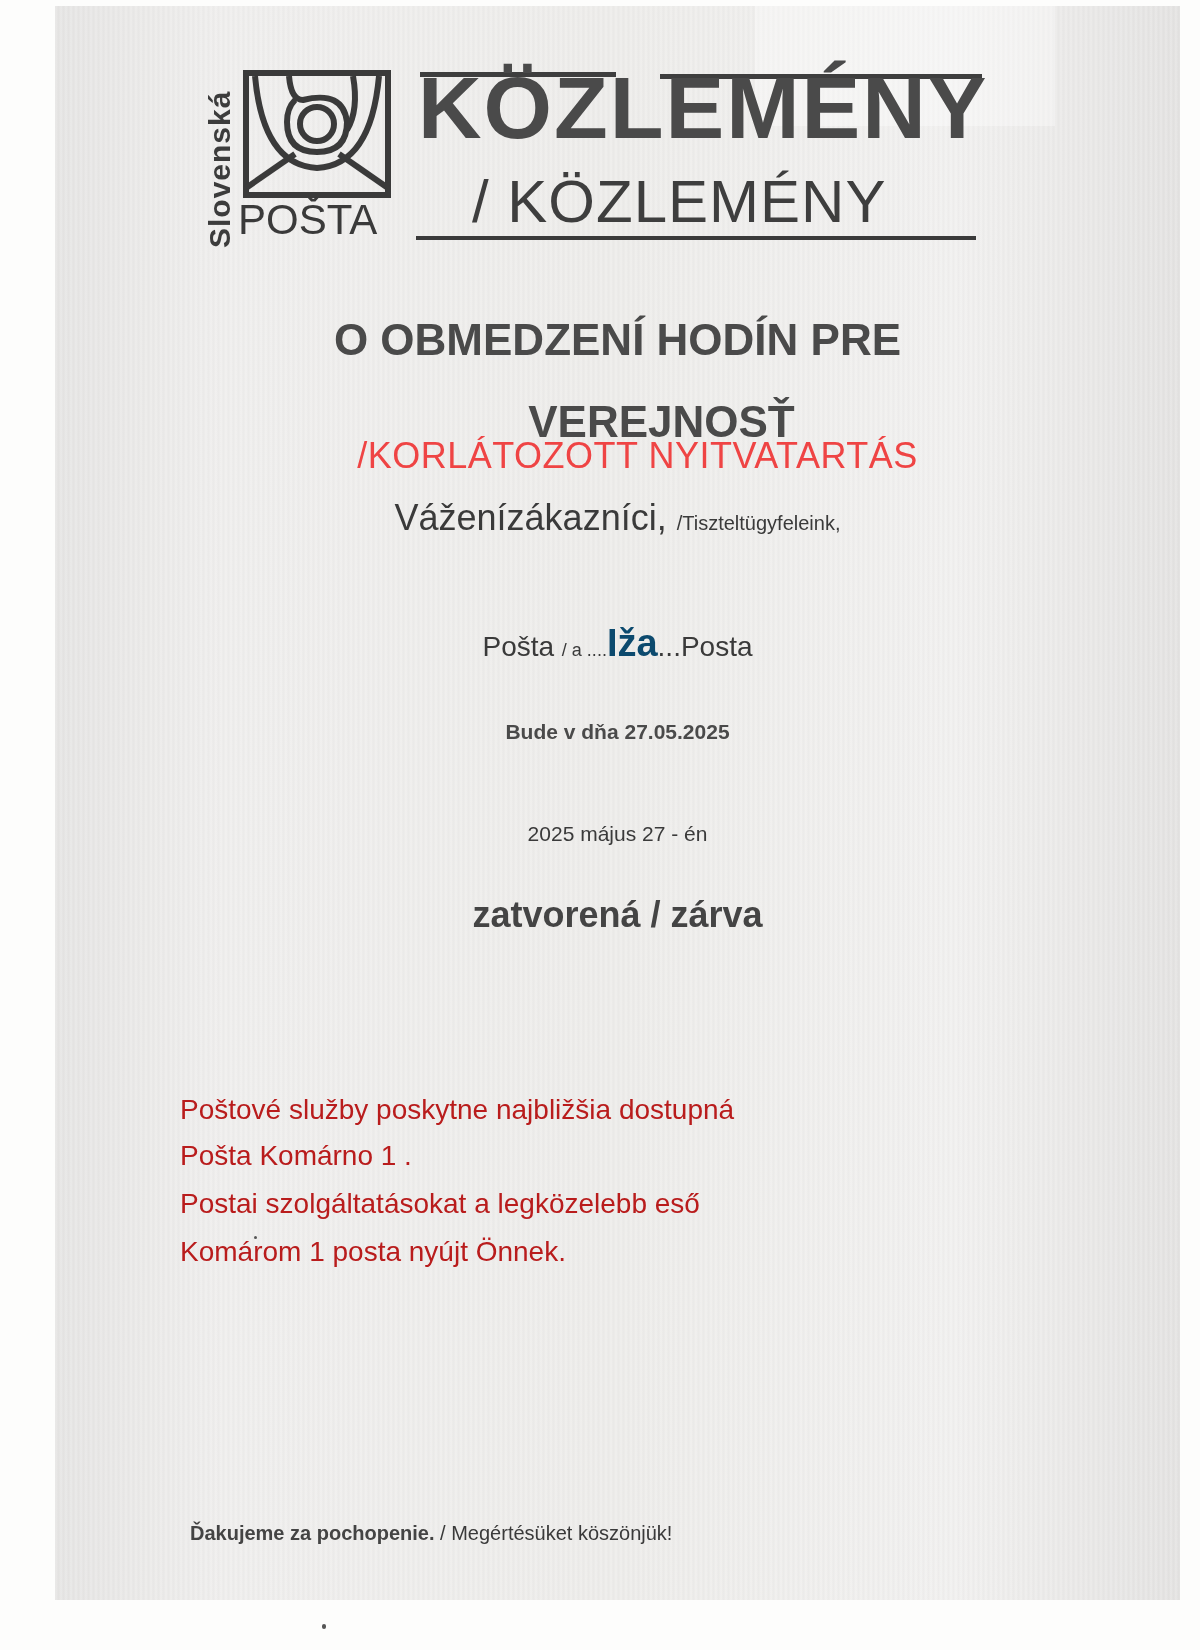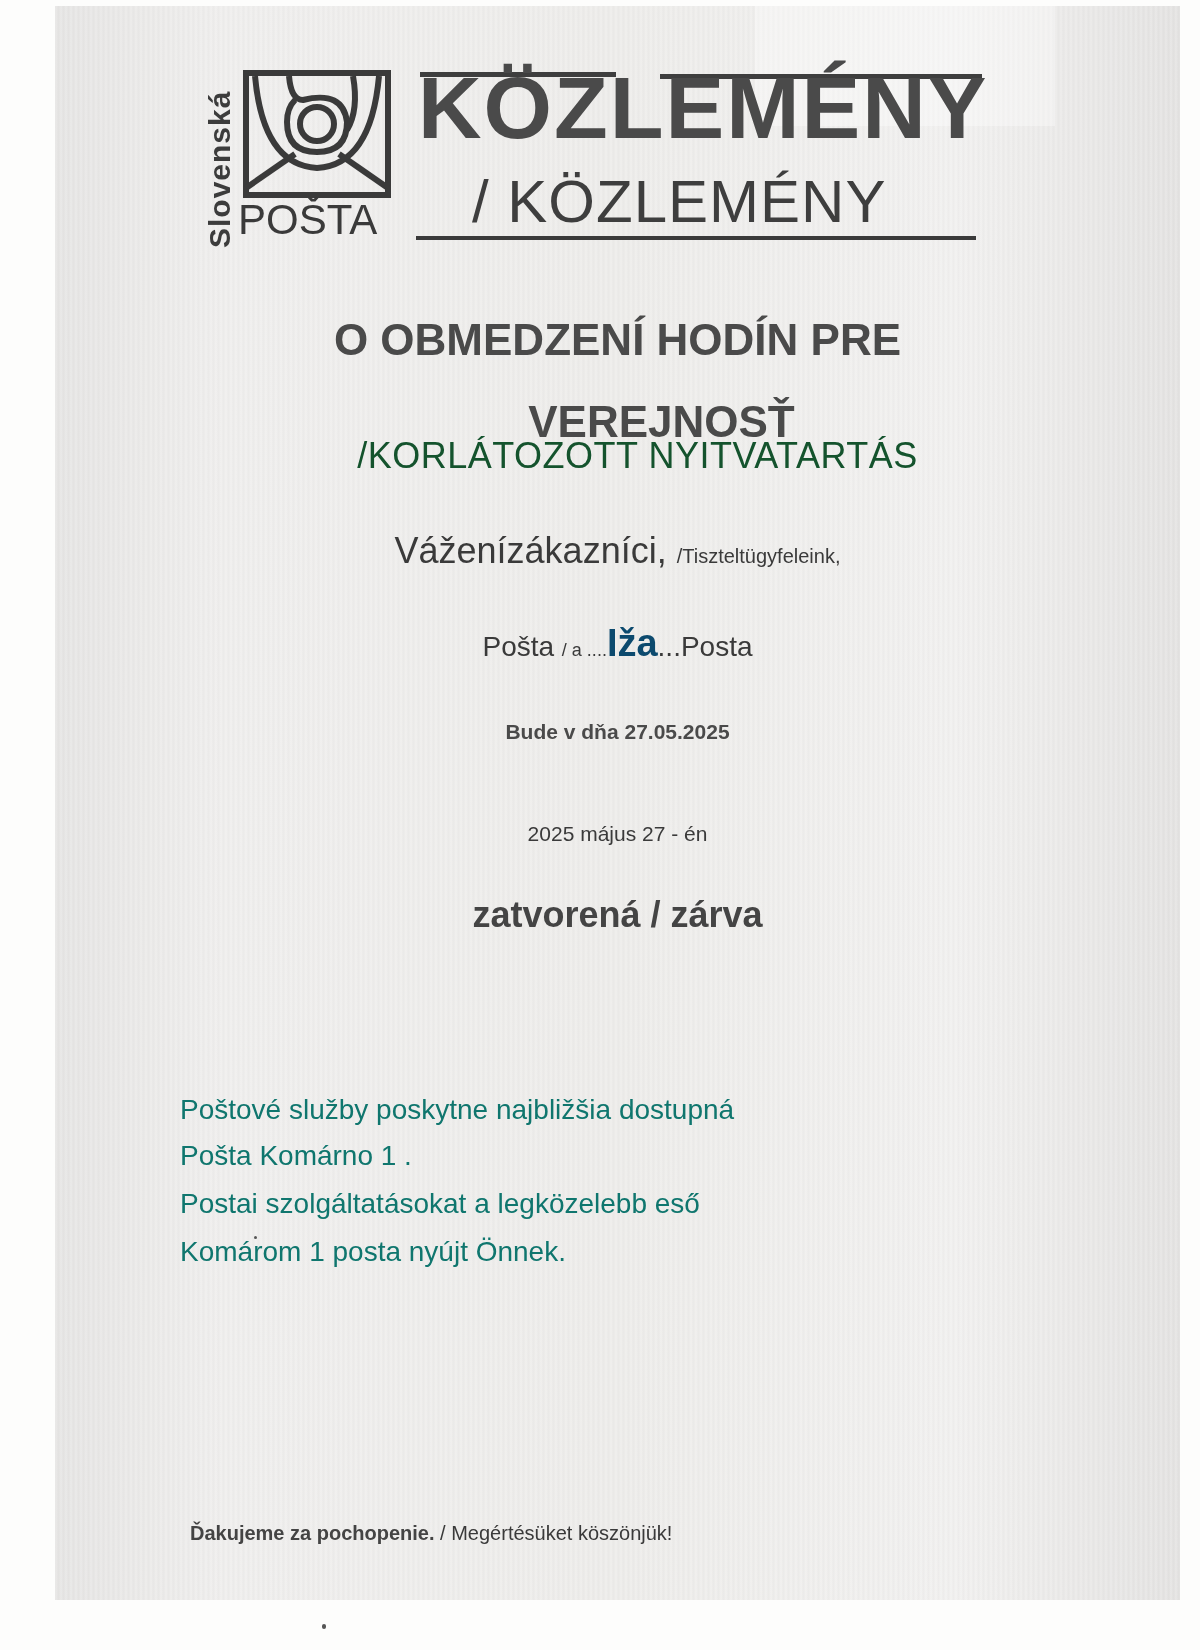--- a/index.html
+++ b/index.html
@@ -44,31 +44,31 @@
   .title-sub {
     position: absolute; left: 472px; top: 172px;
     font-size: 60px; color: #3e3e3e; letter-spacing: 1px; line-height: 1;
   }
   .title-underline { position: absolute; left: 416px; top: 236px; width: 560px; height: 4px; background: #3a3a3a; }
 
   .center { position: absolute; left: 55px; width: 1125px; text-align: center; }
   .heading-bold {
     font-size: 44px; font-weight: bold; color: #4a4a4a; line-height: 1;
   }
-  .heading-sub { font-size: 36px; color: #14532d; line-height: 1; letter-spacing: 0.5px; }
+  .heading-sub { font-size: 36px; color: #ef4444; line-height: 1; letter-spacing: 0.5px; }
   .salutation { font-size: 36px; color: #3a3a3a; line-height: 1; }
   .salutation small { font-size: 20px; }
   .office { font-size: 28px; color: #3a3a3a; }
   .office .small { font-size: 18px; }
   .office .big { font-size: 38px; font-weight: bold; color: #0c4a6e; }
   .date-bold { font-size: 21px; font-weight: bold; color: #4a4a4a; }
   .date-hu { font-size: 21px; color: #3a3a3a; margin-top: 16px; }
   .closed { font-size: 36px; font-weight: bold; color: #444; }
   .body-line {
-    position: absolute; left: 180px; font-size: 28px; color: #0f766e; line-height: 1; white-space: nowrap;
+    position: absolute; left: 180px; font-size: 28px; color: #b91c1c; line-height: 1; white-space: nowrap;
   }
   .thanks { position: absolute; left: 190px; top: 1522px; font-size: 20px; color: #3a3a3a; white-space: nowrap; }
   .thanks b { color: #444; }
   .dot { position: absolute; width: 4px; height: 5px; background: #555; border-radius: 2px; }
 </style>
 </head>
 <body>
 
 <div class="paper">
   <div class="paper-white-patch"></div>
@@ -93,21 +93,21 @@
 <div class="title-overline" style="left:420px; top:72px; width:196px;"></div>
 <div class="title-overline" style="left:660px; top:74px; width:322px;"></div>
 <div class="title-main">KÖZLEMÉNY</div>
 <div class="title-sub">/ KÖZLEMÉNY</div>
 <div class="title-underline"></div>
 
 <div class="center heading-bold" style="top:318px;">O OBMEDZENÍ HODÍN PRE</div>
 <div class="center heading-bold" style="top:400px;margin-left:44px;">VEREJNOSŤ</div>
 <div class="center heading-sub" style="top:438px; left:75px;">/KORLÁTOZOTT  NYITVATARTÁS</div>
 
-<div class="center salutation" style="top:500px;margin-top:33px;">
+<div class="center salutation" style="top:500px;">
   <span>Váženízákazníci,</span>
   <small>/Tiszteltügyfeleink,</small>
 </div>
 
 <div class="center office" style="top:622px;">
   <span>Pošta</span>
   <span class="small">/ a ....</span><span class="big">Iža</span><span>...Posta</span>
 </div>
 
 <div class="center date-bold" style="top:720px;">Bude v dňa 27.05.2025</div>

